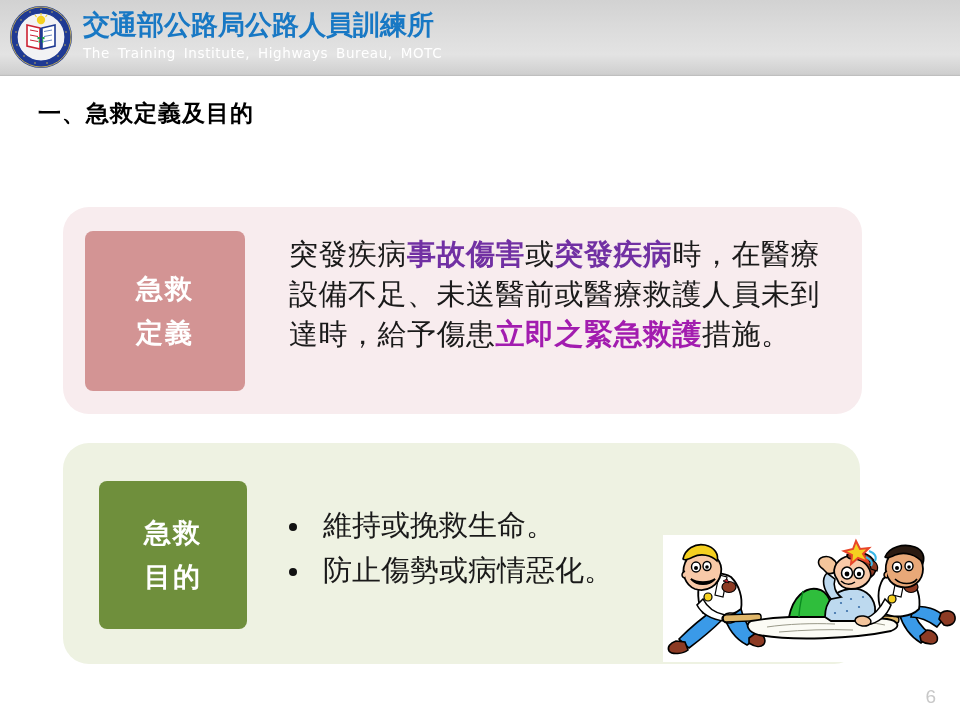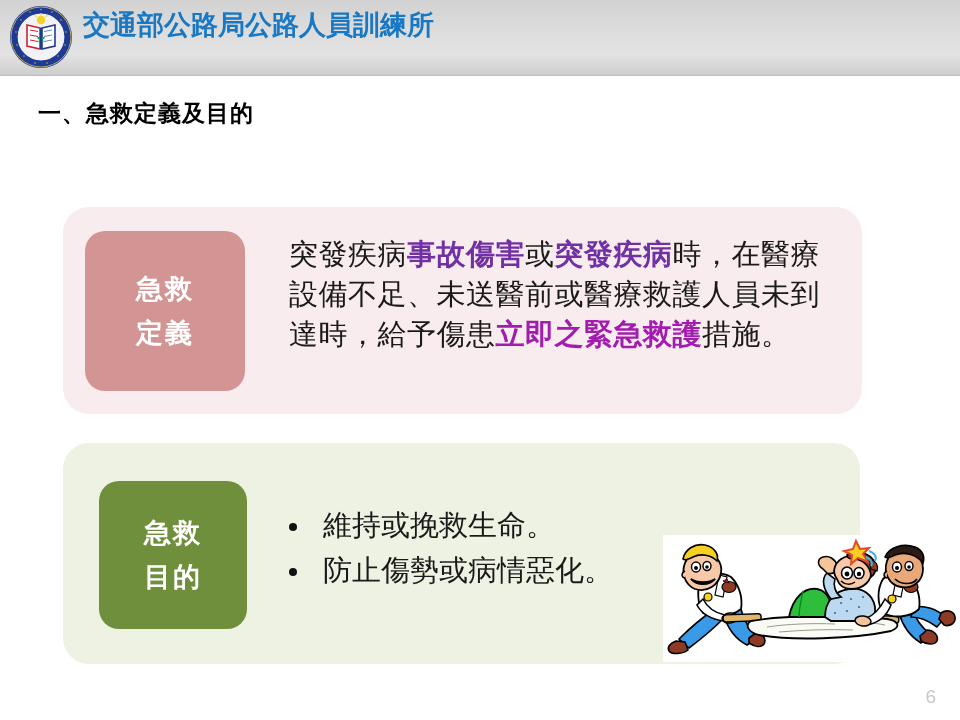--- a/index.html
+++ b/index.html
@@ -91,21 +91,21 @@
   #purpose-panel {
     left: 63px;
     top: 443px;
     width: 797px;
     height: 221px;
     background: #eef2e2;
   }
 
   .label-box {
     position: absolute;
-    border-radius: 20px;
+    border-radius: 8px;
     display: flex;
     flex-direction: column;
     align-items: center;
     justify-content: center;
     color: #ffffff;
     font-weight: bold;
     font-size: 27px;
     line-height: 44px;
     letter-spacing: 2px;
     font-family: "DejaVu Sans", "Liberation Sans", sans-serif;
@@ -241,20 +241,21 @@
         <circle cx="16" cy="52" r="0.7"></circle>
           <circle cx="50" cy="52" r="0.7"></circle>
         <circle cx="27" cy="59" r="0.7"></circle>
           <circle cx="39" cy="59" r="0.7"></circle>
       </g>
     </svg>
   </div>
 
   <div id="header-text-block">
     <div id="institute-name-zh" style="color: rgb(24, 120, 196);">交通部公路局公路人員訓練所</div>
+    <div id="institute-name-en" style="color: rgb(255, 255, 255);">The Training Institute,  Highways Bureau,  MOTC</div>
   </div>
 
 </div>
 
 <div id="slide-title">一、急救定義及目的</div>
 
 <div id="definition-panel" class="panel" style="background: rgb(248, 236, 238);"></div>
 
 <div id="definition-label" class="label-box" style="background: rgb(211, 148, 148);">
   <span class="label-line">急救</span>

